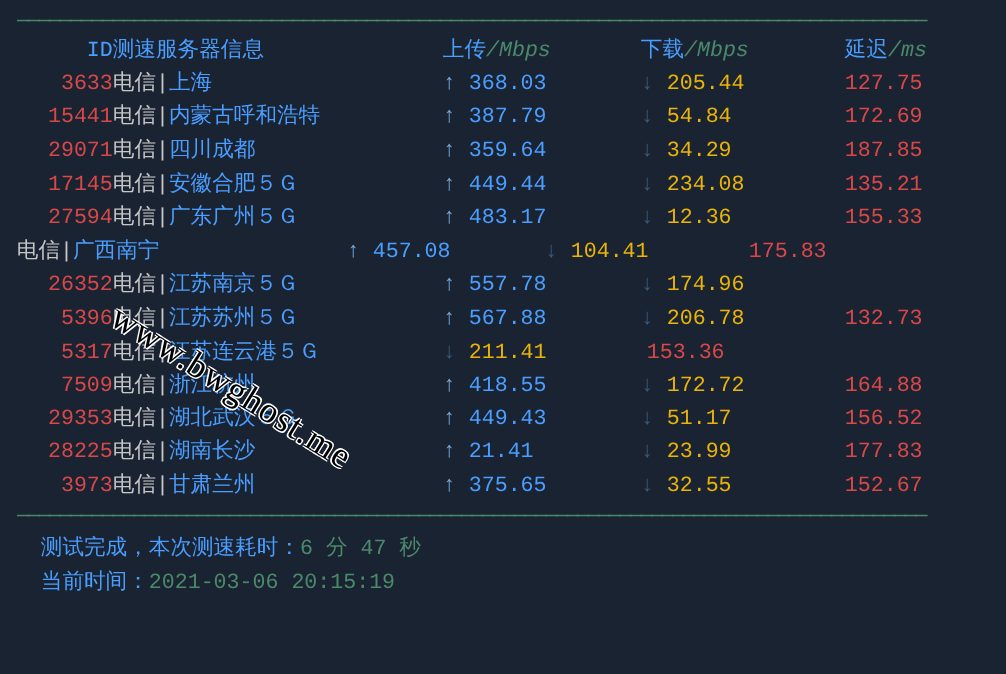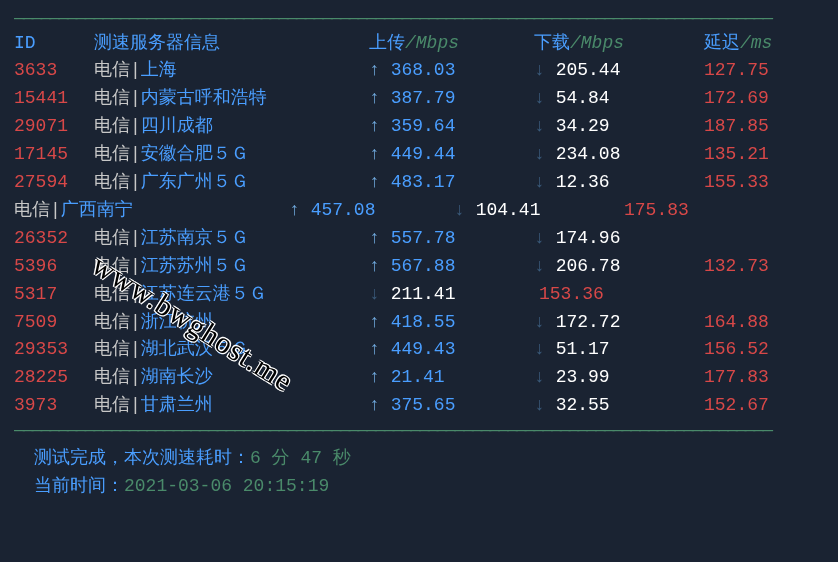--- a/index.html
+++ b/index.html
@@ -23,39 +23,39 @@
       font-size: 18px;
       white-space: nowrap;
       overflow: hidden;
       line-height: 1.2;
     }
     .header-row, .data-row {
       display: flex;
       line-height: 1.55;
       white-space: nowrap;
     }
-    .col-id { width: 80px; flex-shrink: 0; }
+    .col-id { width: 80px; flex-shrink: 0; text-align: right; }
     .col-server { width: 275px; flex-shrink: 0; }
     .col-upload { width: 165px; flex-shrink: 0; }
     .col-download { width: 170px; flex-shrink: 0; }
     .col-latency { flex: 1; }
 
     .hdr-id { color: #4a9eff; }
     .hdr-server { color: #4a9eff; }
     .hdr-label { color: #4a9eff; }
     .hdr-slash { color: #4a8a6a; font-style: italic; }
 
     .cell-id { color: #d84848; }
     .isp { color: #c7c7c7; }
     .pipe { color: #c7c7c7; }
     .location { color: #4a9eff; }
     .up-arrow { color: #6fa8dc; }
     .up-val { color: #4a9eff; }
     .down-arrow { color: #3a5a7a; }
-    .down-val { color: #ffffff; }
+    .down-val { color: #eab308; }
     .latency { color: #d84848; }
 
     .footer {
       margin-top: 2px;
     }
     .footer-line {
       color: #4a9eff;
       line-height: 1.6;
       padding-left: 20px;
     }

